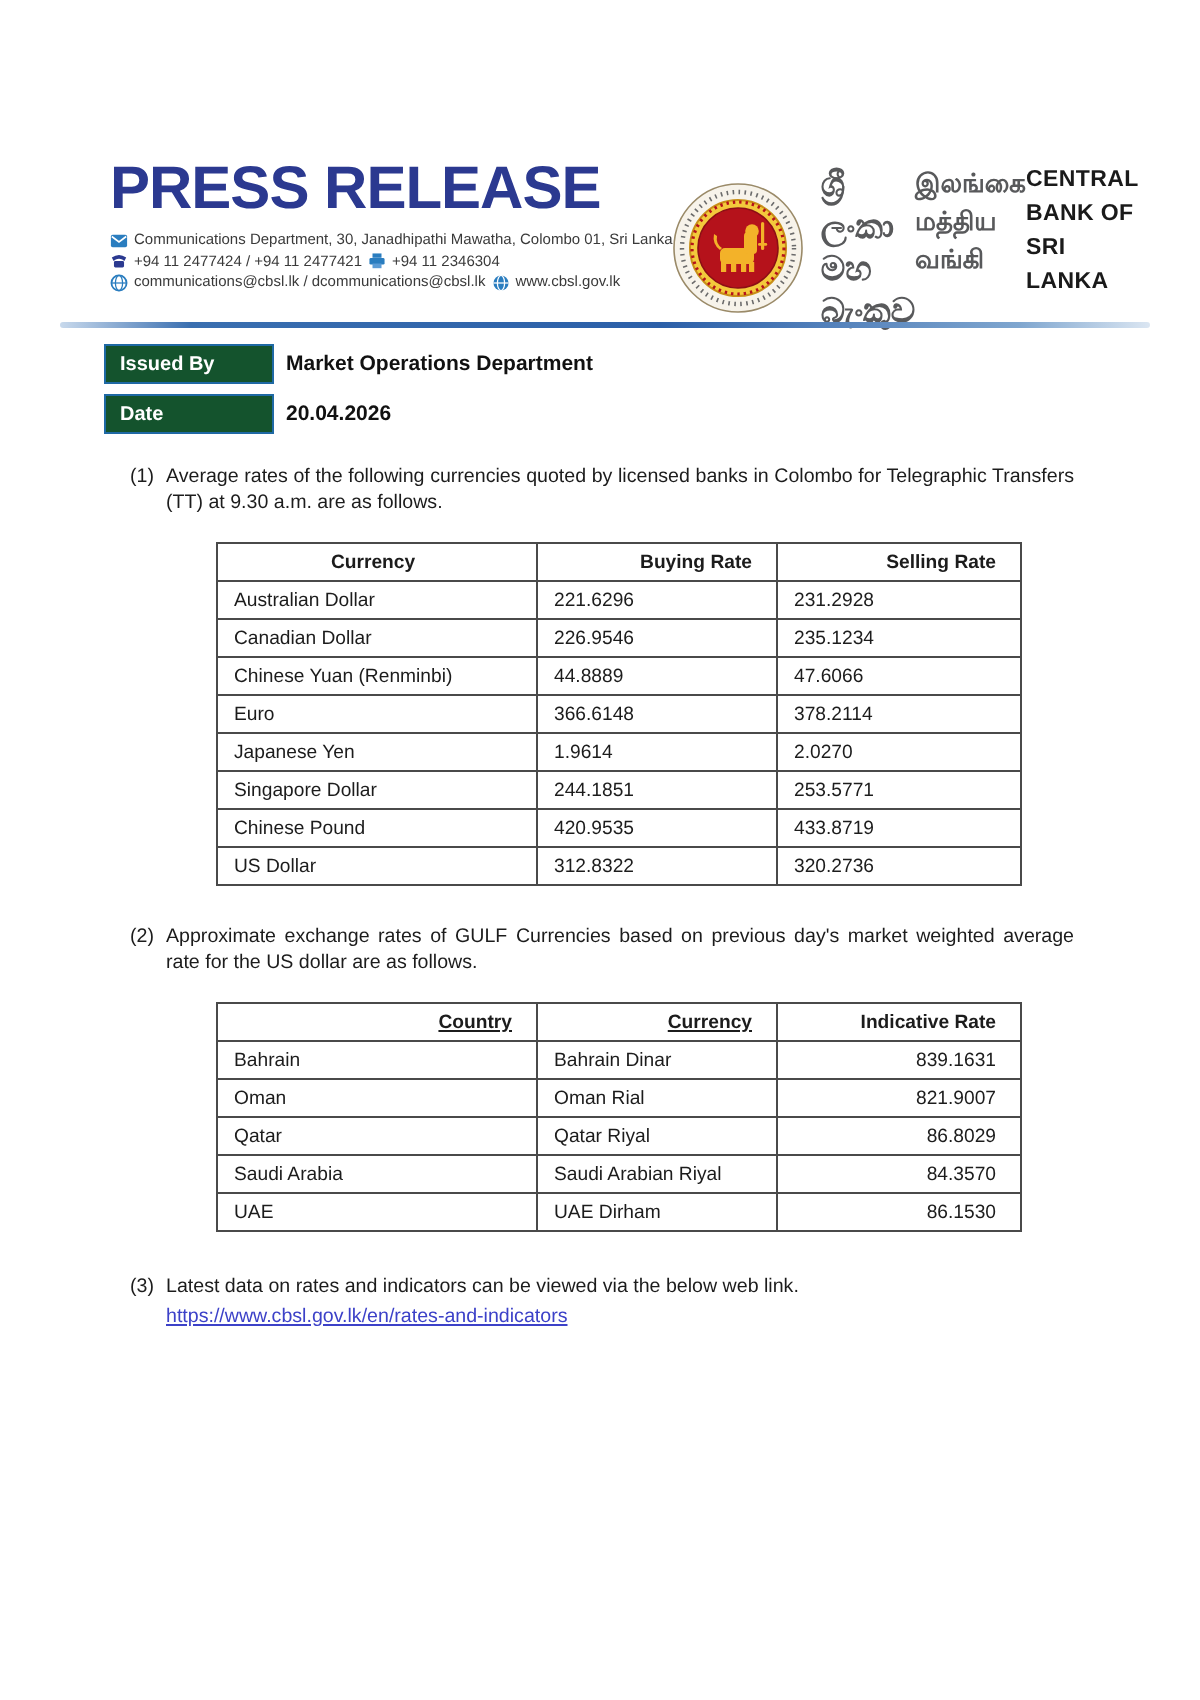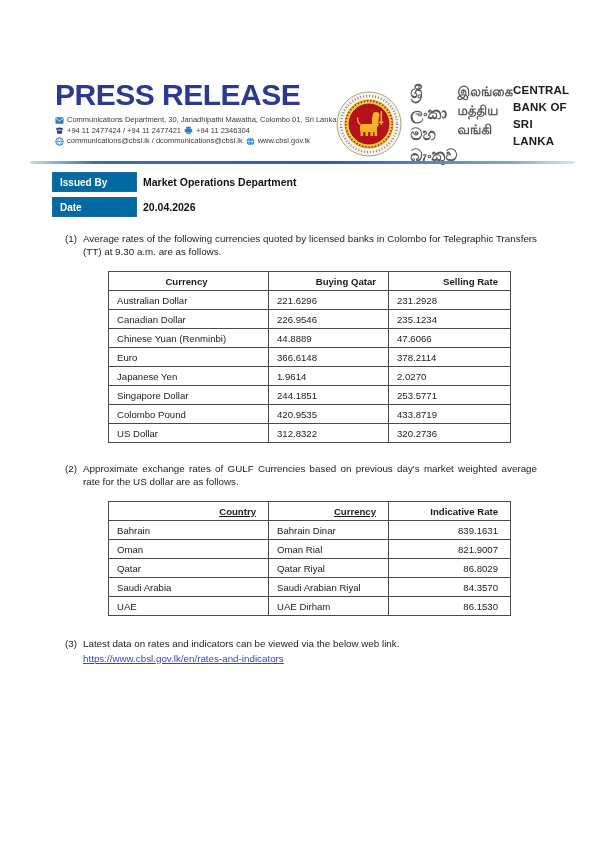--- a/index.html
+++ b/index.html
@@ -26,21 +26,21 @@
   .bank-tamil { font-size:13px; font-weight:700; color:#58595b; line-height:19px; }
   .bank-english { font-size:11.5px; font-weight:700; color:#1a1a1a; line-height:17px; letter-spacing:0.2px; }
 
   .blue-rule { position:absolute; top:161px; left:30px; right:25px; height:3px; border:none;
     background:linear-gradient(90deg,#c8d9ec 0%, #3a6fb0 12%, #2b5fa8 55%, #7fa6cf 88%, #dbe6f2 100%);
     border-radius:2px; }
 
   
   .meta { position:absolute; top:172px; left:52px; }
   .meta-row { display:flex; align-items:center; margin-bottom:5px; }
-  .meta-label { width:85px; height:20px; background:#0369a1; border:1px solid #1f69a4;
+  .meta-label { width:85px; height:20px; background:#14532d; border:1px solid #1f69a4;
     color:#ffffff; font-size:10px; font-weight:700; display:flex; align-items:center; padding-left:7px; }
   .meta-value { margin-left:6px; font-size:10.5px; font-weight:700; color:#111; }
 
   
   .content { position:absolute; top:233px; left:65px; width:472px; }
   .para { display:flex; font-size:9.8px; line-height:12.5px; color:#1c1c1c; }
   .para-num { flex:0 0 18px; }
   .para-text { flex:1; text-align:justify; }
 
   table { border-collapse:collapse; margin:13px 0 0 43px; width:402px; font-size:9.6px; color:#1c1c1c; table-layout:fixed; }
@@ -171,21 +171,21 @@
 
     <table class="tbl1">
       <colgroup>
           <col class="c1">
           <col class="c2">
           <col class="c3">
         </colgroup>
       <thead>
         <tr>
           <th class="h1">Currency</th>
-          <th class="h2">Buying Qatar</th>
+          <th class="h2">Buying Rate</th>
           <th class="h3">Selling Rate</th>
         </tr>
       </thead>
       <tbody>
           <tr>
             <td>Australian Dollar</td>
             <td>221.6296</td>
             <td>231.2928</td>
           </tr>
           <tr>
@@ -207,21 +207,21 @@
             <td>Japanese Yen</td>
             <td>1.9614</td>
             <td>2.0270</td>
           </tr>
           <tr>
             <td>Singapore Dollar</td>
             <td>244.1851</td>
             <td>253.5771</td>
           </tr>
           <tr>
-            <td>Colombo Pound</td>
+            <td>Chinese Pound</td>
             <td>420.9535</td>
             <td>433.8719</td>
           </tr>
           <tr>
             <td>US Dollar</td>
             <td>312.8322</td>
             <td>320.2736</td>
           </tr>
         </tbody>
     </table>

